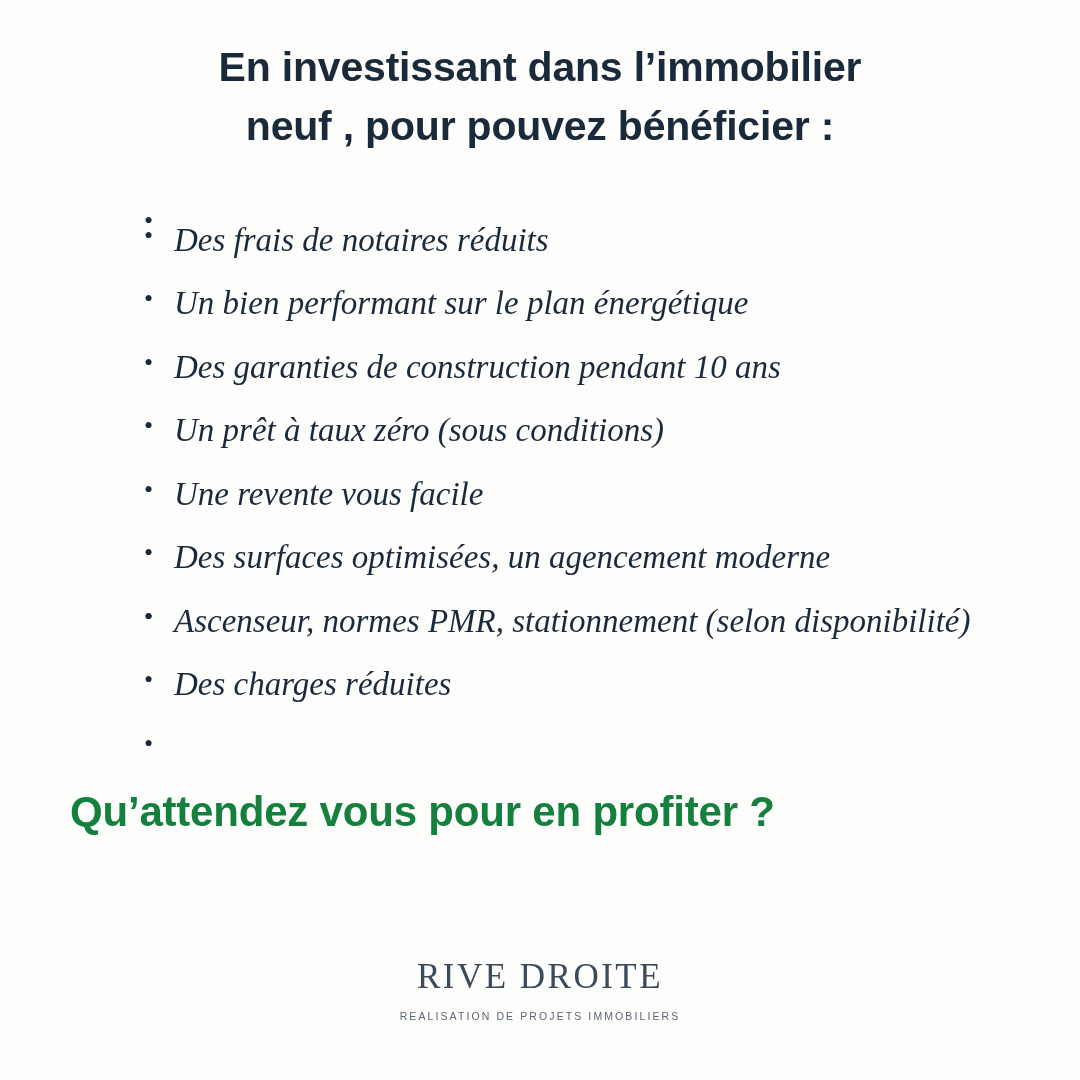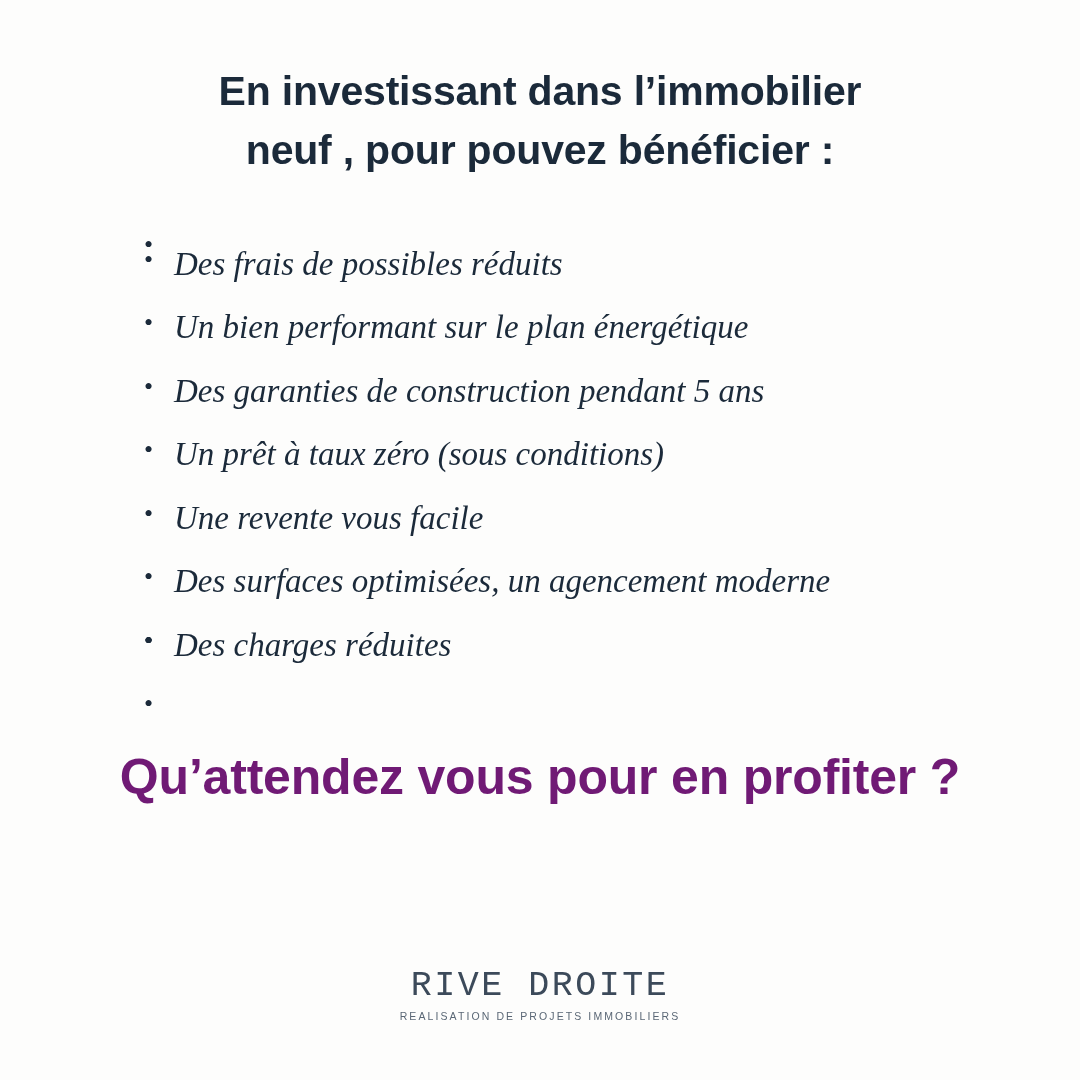--- a/index.html
+++ b/index.html
@@ -12,21 +12,21 @@
     background: #fdfdfc;
     font-family: "Liberation Sans", sans-serif;
     color: #1f2d3d;
     overflow: hidden;
   }
   .poster {
     position: relative;
     width: 1080px;
     height: 1080px;
     box-sizing: border-box;
-    padding: 62px 70px 0 70px;
+    padding: 38px 70px 0 70px;
     display: flex;
     flex-direction: column;
   }
   .headline {
     text-align: center;
     font-family: "Liberation Sans", sans-serif;
     font-weight: bold;
     font-size: 41px;
     line-height: 1.45;
     letter-spacing: -0.2px;
@@ -64,70 +64,69 @@
     font-style: normal;
     font-size: 26px;
     line-height: 1.6;
   }
   
   .benefits li.justify {
     text-align: justify;
     text-align-last: left;
   }
   .closing {
-    text-align: center;
     font-family: "Liberation Sans", sans-serif;
     font-weight: bold;
-    font-size: 50px;
-    color: #701a75;
+    font-size: 42px;
+    color: #15803d;
     margin-top: 64px;
     letter-spacing: -0.2px;
   }
   .brand {
     position: absolute;
     left: 0;
     right: 0;
     bottom: 58px;
     text-align: center;
   }
   .brand-name {
-    font-family: Liberation Mono, monospace;
+    font-family: Liberation Serif, serif;
     font-size: 35px;
     letter-spacing: 2.5px;
     color: #3c4a5a;
     font-weight: normal;
   }
   .brand-sub {
-    margin-top: 4px;
+    margin-top: 13px;
     font-family: "Liberation Sans", sans-serif;
     font-size: 10.5px;
     letter-spacing: 2.1px;
     color: #5a6775;
   }
 </style>
 </head>
 <body>
 
 <div class="poster">
 
   <h1 class="headline">
     <span class="line">En investissant dans l’immobilier</span>
     <span class="line">neuf , pour pouvez bénéficier :</span>
   </h1>
 
   <ul class="benefits">
     <li><span class="bullet">•</span></li>
-    <li><span class="bullet">•</span><span>Des frais de possibles réduits</span></li>
+    <li><span class="bullet">•</span><span>Des frais de notaires réduits</span></li>
     <li><span class="bullet">•</span><span>Un bien performant sur le plan énergétique</span></li>
-    <li><span class="bullet">•</span><span>Des garanties de construction pendant 5 ans</span></li>
+    <li><span class="bullet">•</span><span>Des garanties de construction pendant 10 ans</span></li>
     <li><span class="bullet">•</span><span>Un prêt à taux zéro (sous conditions)</span></li>
     <li><span class="bullet">•</span><span>Une revente vous facile</span></li>
     <li><span class="bullet">•</span><span>Des surfaces optimisées, un agencement moderne</span></li>
     <li><span class="bullet">•</span></li>
-    <li class="justify"><span class="bullet">•</span></li>
+    <li class="justify"><span class="bullet">•</span><span>Ascenseur, normes PMR, stationnement (selon disponibilité)</span></li>
     <li><span class="bullet">•</span><span>Des charges réduites</span></li>
     <li><span class="bullet">•</span></li>
   </ul>
 
   <div class="closing">Qu’attendez vous pour en profiter ?</div>
 
   <div class="brand">
     <div class="brand-name">RIVE DROITE</div>
     <div class="brand-sub">REALISATION DE PROJETS IMMOBILIERS</div>
   </div>

